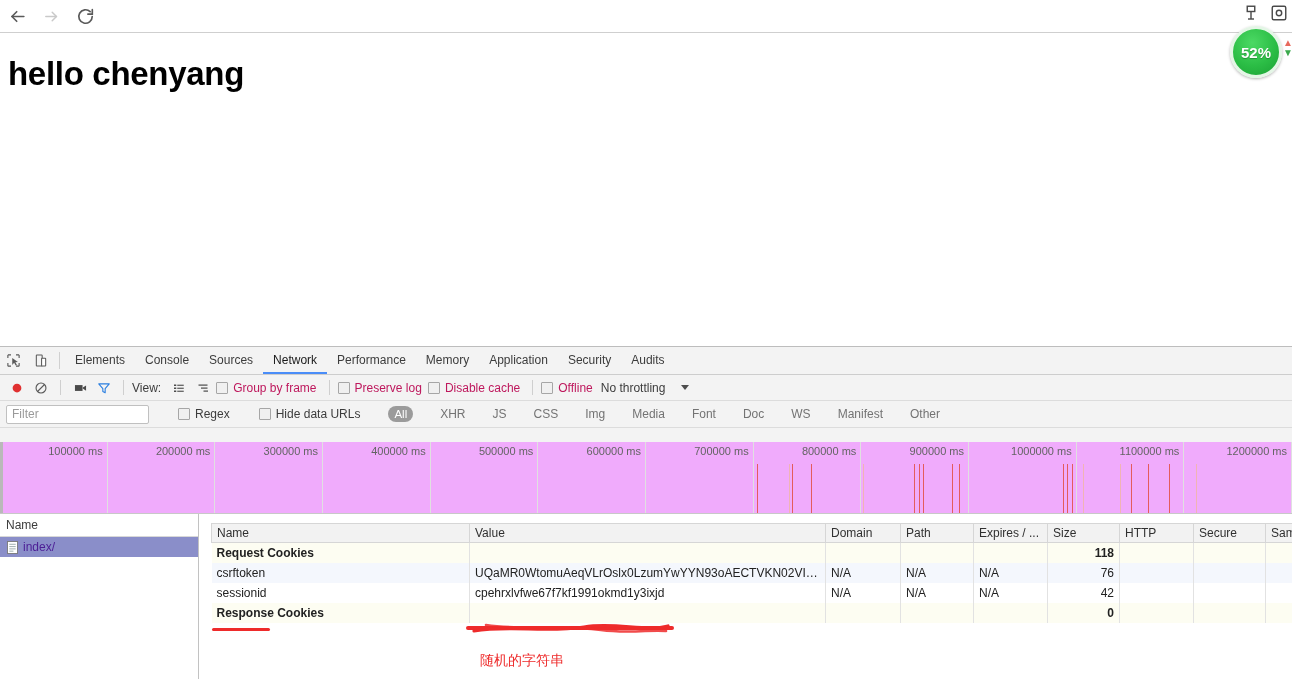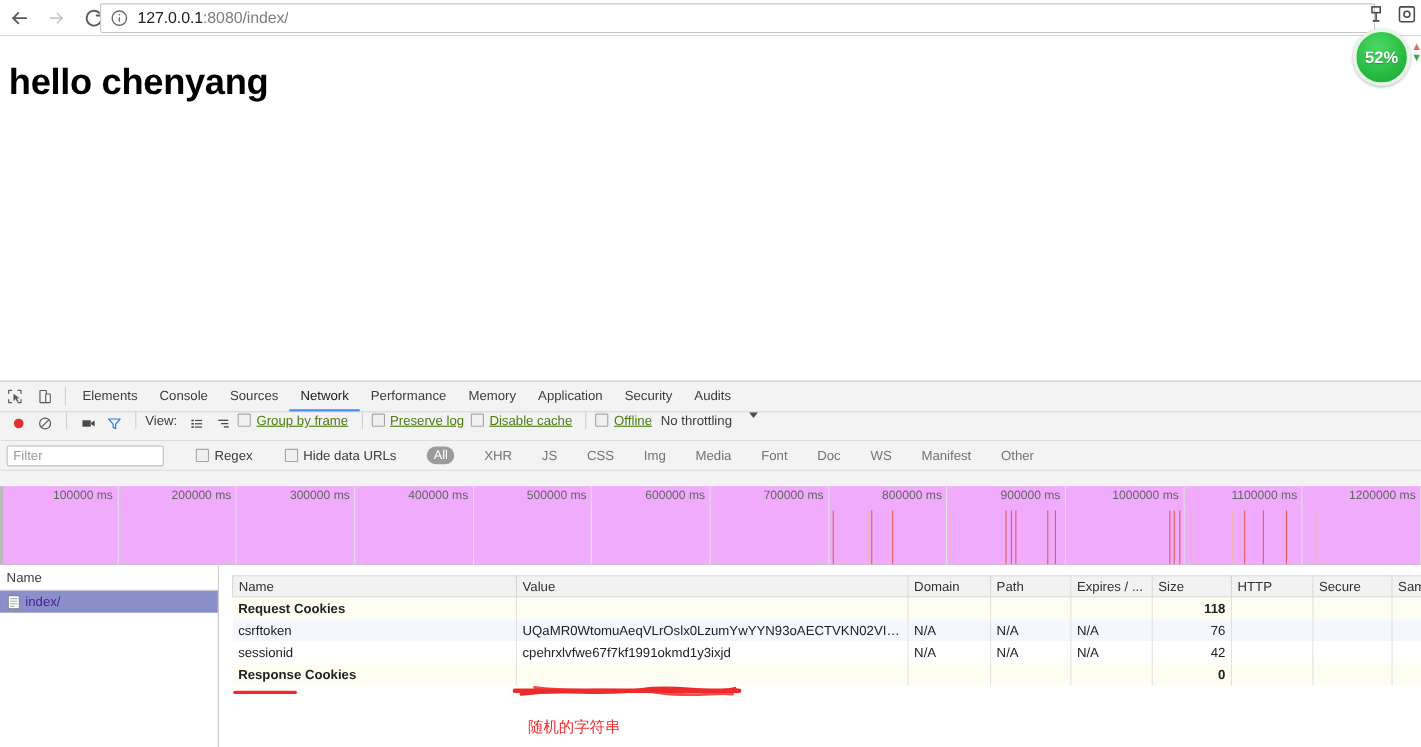--- a/index.html
+++ b/index.html
@@ -100,30 +100,30 @@
   .dt-sep { width: 1px; background: #d0d0d0; margin: 5px 5px; }
   .dt-tab {
     padding: 0 10px; display: flex; align-items: center;
     font-size: 12px; color: #3c3c3c; white-space: nowrap;
     border-bottom: 2px solid transparent;
   }
   .dt-tab.selected { color: #1a1a1a; border-bottom-color: #4a8df8; }
 
   
   #dt-net-toolbar {
-    height: 26px; display: flex; align-items: flex-start;
+    height: 26px; display: flex; align-items: center;
     padding: 0 6px; gap: 2px;
     background: #f3f3f3; border-bottom: 1px solid #dcdcdc;
   }
   .tb-icon { width: 22px; height: 20px; display: flex; align-items: center; justify-content: center; }
   .tb-vsep { width: 1px; height: 15px; background: #cfcfcf; margin: 0 6px; }
   .tb-label { font-size: 12px; color: #3c3c3c; margin-right: 5px; }
   .tb-check {
     display: flex; align-items: center; gap: 5px;
-    font-size: 12px; color: #4d7c0f; margin-right: 4px; white-space: nowrap; text-decoration: underline;
+    font-size: 12px; color: #be185d; margin-right: 4px; white-space: nowrap;
   }
   .cbox {
     width: 12px; height: 12px; border: 1px solid #a6a6a6;
     background: #f0f0f0; border-radius: 1px; flex: 0 0 auto;
   }
   .throttle-text { font-size: 12px; color: #3c3c3c; margin-left: 2px; }
   .caret-dn {
     width: 0; height: 0; margin-left: 14px;
     border-left: 4px solid transparent; border-right: 4px solid transparent;
     border-top: 5px solid #4d4d4d;
@@ -274,28 +274,20 @@
         <polyline points="13,6 19,12 13,18"></polyline>
     </svg>
   </div>
   <div class="nav-btn">
     <svg width="19" height="19" viewBox="0 0 24 24" fill="none" stroke="currentColor" stroke-width="2.1" stroke-linecap="round">
       <path d="M20.5 12a8.5 8.5 0 1 1-2.6-6.1"></path>
         <polyline points="20.6,3.4 20.6,9 15,9"></polyline>
     </svg>
   </div>
 
-  <div id="omnibox">
-    <svg id="info-icon" viewBox="0 0 24 24" fill="none" stroke="currentColor" stroke-width="1.8">
-      <circle cx="12" cy="12" r="9.2"></circle>
-        <line x1="12" y1="11" x2="12" y2="16.5"></line>
-        <circle cx="12" cy="7.6" r="1.05" fill="currentColor" stroke="none"></circle>
-    </svg>
-    <span id="url-text"><span>127.0.0.1</span><span class="dim">:8080</span><span class="dim">/index/</span></span>
-  </div>
 
   <div id="chrome-right-icons">
     <svg class="chrome-ext-icon" viewBox="0 0 24 24" fill="none" stroke="currentColor" stroke-width="1.9">
       <rect x="7" y="3" width="10" height="7"></rect>
         <line x1="12" y1="10" x2="12" y2="20"></line>
         <line x1="8" y1="20" x2="16" y2="20"></line>
     </svg>
     <svg class="chrome-ext-icon" viewBox="0 0 24 24" fill="none" stroke="currentColor" stroke-width="1.9">
       <rect x="3" y="3" width="18" height="18" rx="2"></rect>
         <circle cx="12" cy="12" r="3.6"></circle>

